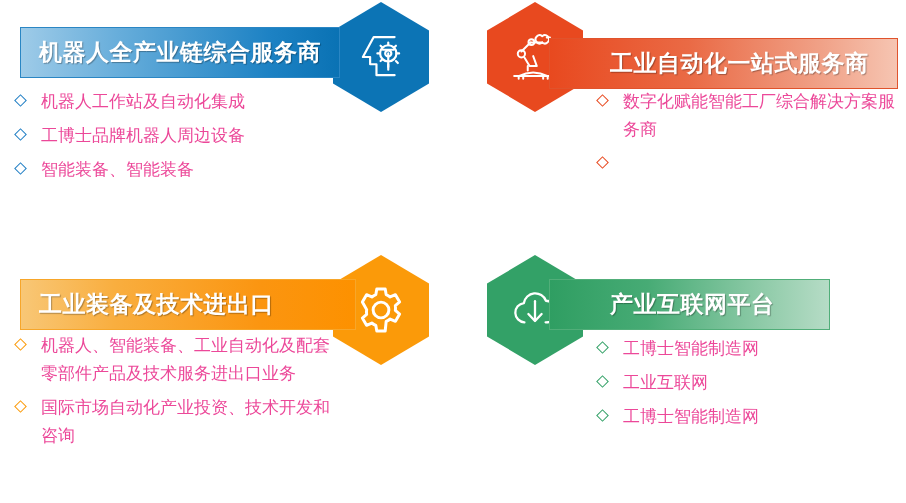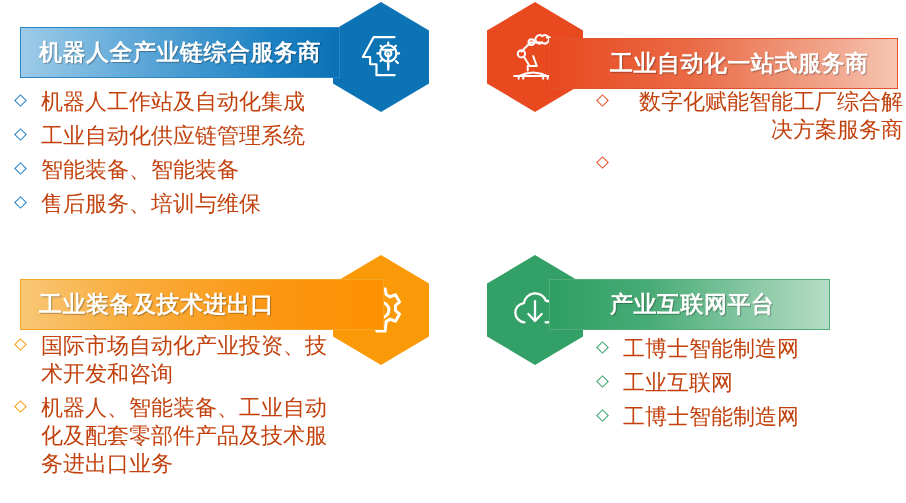--- a/index.html
+++ b/index.html
@@ -44,21 +44,21 @@
   
   #card-2 .titlebar{
     left:96px;top:38px;width:349px;
     background:linear-gradient(to right,#e8491f 0%,#e9apparent 0%,#ea6a45 45%,#f3b49c 100%);
     background:linear-gradient(to right,#e8491f 0%,#ea6a45 40%,#f0a187 78%,#f6c5b2 100%);
     border:1px solid #e0532c;
     padding-left:60px;
   }
   
   #card-3 .titlebar{
-    left:20px;top:28px;width:364px;
+    left:20px;top:28px;width:336px;
     background:linear-gradient(to right,#f8c776 0%,#f9ae3f 28%,#fb9510 72%,#fd9100 100%);
     border:1px solid #f7a62a;
     padding-left:18px;
   }
   
   #card-4 .titlebar{
     left:96px;top:28px;width:281px;
     background:linear-gradient(to right,#2f9e62 0%,#47ab75 35%,#8dcaa7 75%,#b6dcc6 100%);
     border:1px solid #51ae79;
     padding-left:60px;
@@ -73,34 +73,34 @@
   }
   #card-1 .hex{left:333px;top:2px;background:#0c74b5;}
   #card-2 .hex{left:34px; top:2px;background:#e8491f;}
   #card-3 .hex{left:333px;top:4px;background:#fb9a09;}
   #card-4 .hex{left:34px; top:4px;background:#33a167;}
   .hex svg{display:block;}
 
   
   .bullets{position:absolute;margin:0;padding:0;list-style:none;}
   #card-1 .bullets{left:16px; top:88px; width:400px;}
-  #card-2 .bullets{left:145px;top:88px; width:305px;text-align:right;}
+  #card-2 .bullets{left:145px;top:88px; width:305px;}
   #card-3 .bullets{left:16px; top:332px;width:330px;}
   #card-4 .bullets{left:145px;top:335px;width:300px;}
   #card-3 .bullets,#card-4 .bullets{top:auto;}
   #card-3 .bullets{top:81px;}
   #card-4 .bullets{top:84px;}
 
   .bullet{
     position:relative;
     padding-left:25px;
     margin-bottom:6px;
-    font-size:22px;
+    font-size:17px;
     line-height:28px;
-    color:#c2410c;
+    color:#ec4899;
   }
   .bullet .dia{
     position:absolute;left:0;top:8px;
     width:9px;height:9px;
     border:1.6px solid currentColor;
     transform:rotate(45deg);
     box-sizing:border-box;
   }
   #card-1 .dia{color:#1f7ec4;}
   #card-2 .dia{color:#e8491f;}
@@ -123,23 +123,22 @@
                  M46.4 21.6 l2.1-2.1 M33.6 34.4 l-2.1 2.1"></path>
         <path d="M40 28 v18"></path>
         <path d="M34 24 h12"></path>
       </svg>
     </div>
     <div class="titlebar">
       <span class="title-text">机器人全产业链综合服务商</span>
     </div>
     <ul class="bullets">
       <li class="bullet"><span class="dia"></span><span>机器人工作站及自动化集成</span></li>
-      <li class="bullet"><span class="dia"></span><span>工业自动化供应链管理系统</span></li>
+      <li class="bullet"><span class="dia"></span><span>工博士品牌机器人周边设备</span></li>
       <li class="bullet"><span class="dia"></span><span>智能装备、智能装备</span></li>
-      <li class="bullet"><span class="dia"></span><span>售后服务、培训与维保</span></li>
     </ul>
   </div>
 
   <div class="card" id="card-2">
     <div class="hex">
       <svg width="60" height="58" viewBox="0 0 64 64" fill="none" stroke="#ffffff" stroke-width="2.2" stroke-linejoin="round" stroke-linecap="round">
         <path d="M17 26 L27 16"></path>
         <path d="M27 16 L40 16"></path>
         <circle cx="17" cy="28.5" r="4"></circle>
         <circle cx="28" cy="15.5" r="3.2"></circle>
@@ -169,22 +168,22 @@
                  L36.8 56 h-9.6 l-1.1 -6.4 a19 19 0 0 1 -4.6 -2.7 l-6 2.6 -4.8 -8.3
                  4.9 -4.2 a19 19 0 0 1 0 -5.4 L10.7 22.8 l4.8 -8.3 6 2.6
                  a19 19 0 0 1 4.6 -2.7 Z"></path>
         <circle cx="32" cy="32" r="9"></circle>
       </svg>
     </div>
     <div class="titlebar">
       <span class="title-text">工业装备及技术进出口</span>
     </div>
     <ul class="bullets">
+      <li class="bullet"><span class="dia"></span><span>机器人、智能装备、工业自动化及配套零部件产品及技术服务进出口业务</span></li>
       <li class="bullet"><span class="dia"></span><span>国际市场自动化产业投资、技术开发和咨询</span></li>
-      <li class="bullet"><span class="dia"></span><span>机器人、智能装备、工业自动化及配套零部件产品及技术服务进出口业务</span></li>
     </ul>
   </div>
 
   <div class="card" id="card-4">
     <div class="hex">
       <svg width="60" height="52" viewBox="0 0 68 56" fill="none" stroke="#ffffff" stroke-width="2.6" stroke-linejoin="round" stroke-linecap="round">
         <path d="M22 42 a11 11 0 0 1 -0.6 -21.9 a13 13 0 0 1 25 -2.6
                  a10.5 10.5 0 0 1 -0.4 24.5"></path>
         <path d="M34 18 v22"></path>
         <path d="M26.5 32.5 L34 40.5 L41.5 32.5"></path>

